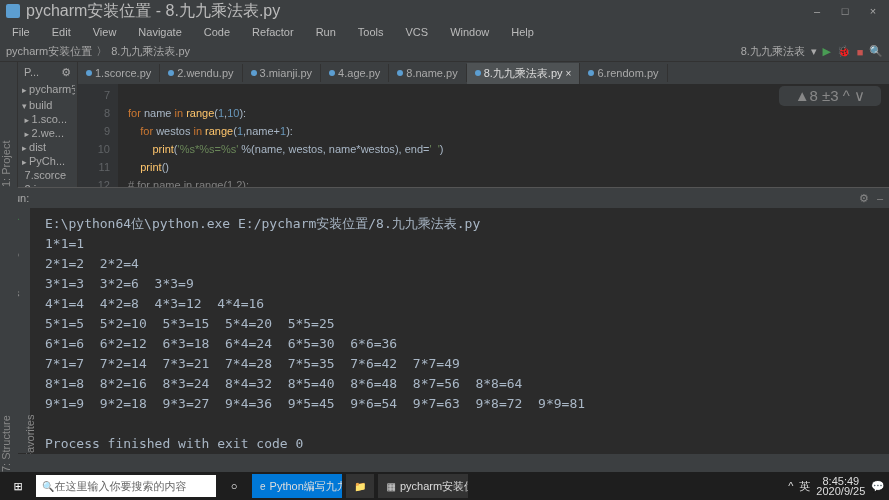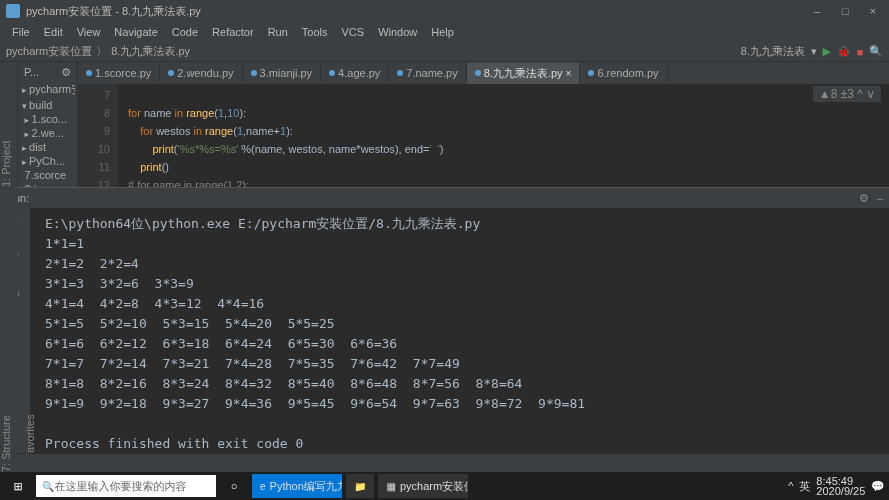--- a/index.html
+++ b/index.html
@@ -1,22 +1,22 @@
 <!DOCTYPE html>
 <html><head>
 <meta charset="utf-8">
 <style>
 *{margin:0;padding:0;box-sizing:border-box;font-family:'Segoe UI',Arial,sans-serif;font-size:11px}
 body{background:#2b2b2b;color:#a9b7c6;width:889px;height:500px;overflow:hidden;position:relative}
 .titlebar{height:22px;background:#3c3f41;display:flex;align-items:center;padding:0 6px;color:#bbb}
 .tb-icon{width:14px;height:14px;background:#5c9ed1;margin-right:6px;border-radius:2px}
-.tb-title{flex:1;font-size:11px}
+.tb-title{flex:1;font-size:16px}
 .tb-btns{display:flex;gap:8px}
 .tb-btn{width:20px;text-align:center;cursor:pointer;color:#aaa}
-.menubar{height:20px;background:#3c3f41;display:flex;align-items:center;padding:0 6px;gap:2px;color:#bbb;font-size:10px}
+.menubar{height:20px;background:#3c3f41;display:flex;align-items:center;padding:0 6px;gap:10px;color:#bbb;font-size:10px}
 .menu-item{padding:2px 6px;cursor:pointer}
 .breadcrumb{height:20px;background:#3c3f41;display:flex;align-items:center;padding:0 6px;font-size:10px;color:#aaa;border-bottom:1px solid #323232;justify-content:space-between}
 .bc-left{display:flex;align-items:center;gap:4px}
 .bc-right{display:flex;align-items:center;gap:6px}
 .run-icon{color:#499c54}
 .bug-icon{color:#499c54}
 .main{display:flex;height:125px}
 .left-bar{width:18px;background:#3c3f41;border-right:1px solid #323232;writing-mode:vertical-lr;font-size:9px;color:#888;padding-top:4px;display:flex;flex-direction:column;gap:10px}
 .left-bar span{transform:rotate(180deg);cursor:pointer}
 .proj-tree{width:60px;background:#3c3f41;border-right:1px solid #323232;overflow:hidden;font-size:10px;padding:2px}
@@ -28,39 +28,39 @@
 .tab.active{background:#4e5254;color:#ddd}
 .tab-dot{width:6px;height:6px;border-radius:50%;background:#5c9ed1;display:inline-block}
 .code{flex:1;display:flex;font-family:'Consolas',monospace;font-size:13px;overflow:hidden;position:relative}
 .gutter{width:40px;background:#313335;color:#606366;text-align:right;padding:2px 8px 2px 2px;line-height:18px}
 .code-text{padding:2px 10px;line-height:18px;white-space:pre}
 .kw{color:#cc7832}
 .str{color:#6a8759}
 .num{color:#6897bb}
 .fn{color:#ffc66d}
 .id{color:#a9b7c6}
-.aa-badge{position:absolute;right:8px;top:2px;font-size:12px;color:#888;background:#3c3f41;padding:1px 6px;border-radius:0}
+.aa-badge{position:absolute;right:8px;top:2px;font-size:15px;color:#888;background:#3c3f41;padding:1px 16px;border-radius:5px}
 .run-panel{background:#2b2b2b;border-top:1px solid #555}
 .run-hdr{height:20px;background:#3c3f41;display:flex;align-items:center;padding:0 6px;font-size:10px;color:#aaa;justify-content:space-between}
 .run-hdr-left{display:flex;align-items:center;gap:6px}
 .run-tab{background:#4e5254;padding:2px 8px}
 .run-hdr-right{display:flex;gap:8px;color:#888}
 .run-body{display:flex;height:245px}
 .run-ctrl{width:30px;background:#3c3f41;display:flex;flex-direction:column;padding:4px;gap:6px;align-items:center;color:#888;font-size:12px}
 .run-ctrl span{cursor:pointer}
 .console{flex:1;padding:6px 15px;font-family:'Consolas',monospace;font-size:13px;line-height:20px;white-space:pre;color:#a9b7c6;overflow:auto}
 .bottom-ide{position:absolute;bottom:28px;left:18px;right:0;height:18px;background:#3c3f41;display:flex;justify-content:space-between;align-items:center;padding:0 8px;font-size:9px;color:#888}
 .left-rail2{position:absolute;left:0;top:187px;bottom:28px;width:18px;background:#3c3f41;writing-mode:vertical-lr;font-size:9px;color:#888;display:flex;flex-direction:column;gap:12px;padding-top:8px}
 .left-rail2 span{transform:rotate(180deg);cursor:pointer}
 .taskbar{position:absolute;bottom:0;left:0;right:0;height:28px;background:#1e1e1e;display:flex;align-items:center;padding:0 4px;gap:4px}
 .win-btn{width:28px;height:24px;display:flex;align-items:center;justify-content:center;color:#fff;cursor:pointer}
 .search-box{width:180px;height:22px;background:#fff;display:flex;align-items:center;padding:0 6px;font-size:10px;color:#666}
 .tb-app{height:24px;padding:0 8px;background:#333;display:flex;align-items:center;gap:4px;color:#ddd;font-size:10px;cursor:pointer;max-width:90px;overflow:hidden;white-space:nowrap}
 .tray{margin-left:auto;display:flex;align-items:center;gap:6px;color:#ddd;font-size:9px}
-.tray-time{text-align:left;line-height:10px;font-size:9px}
+.tray-time{text-align:center;line-height:10px;font-size:9px}
 </style>
 </head>
 <body>
 
 <div class="titlebar">
   <div class="tb-icon"></div>
   <div class="tb-title">pycharm安装位置 - 8.九九乘法表.py</div>
   <div class="tb-btns">
     <div class="tb-btn">–</div>
     <div class="tb-btn">□</div>
@@ -130,21 +130,21 @@
       <div class="tab">
           <span class="tab-dot"></span>
           <span>3.mianji.py</span>
         </div>
       <div class="tab">
           <span class="tab-dot"></span>
           <span>4.age.py</span>
         </div>
       <div class="tab">
           <span class="tab-dot"></span>
-          <span>7.name.py</span>
+          <span>8.name.py</span>
         </div>
       <div class="tab active"><span class="tab-dot"></span><span>8.九九乘法表.py</span> ×</div>
       <div class="tab">
           <span class="tab-dot"></span>
           <span>6.rendom.py</span>
         </div>
     </div>
     <div class="code">
       <div class="aa-badge">▲8 ±3 ^ ∨</div>
       <div class="gutter">

